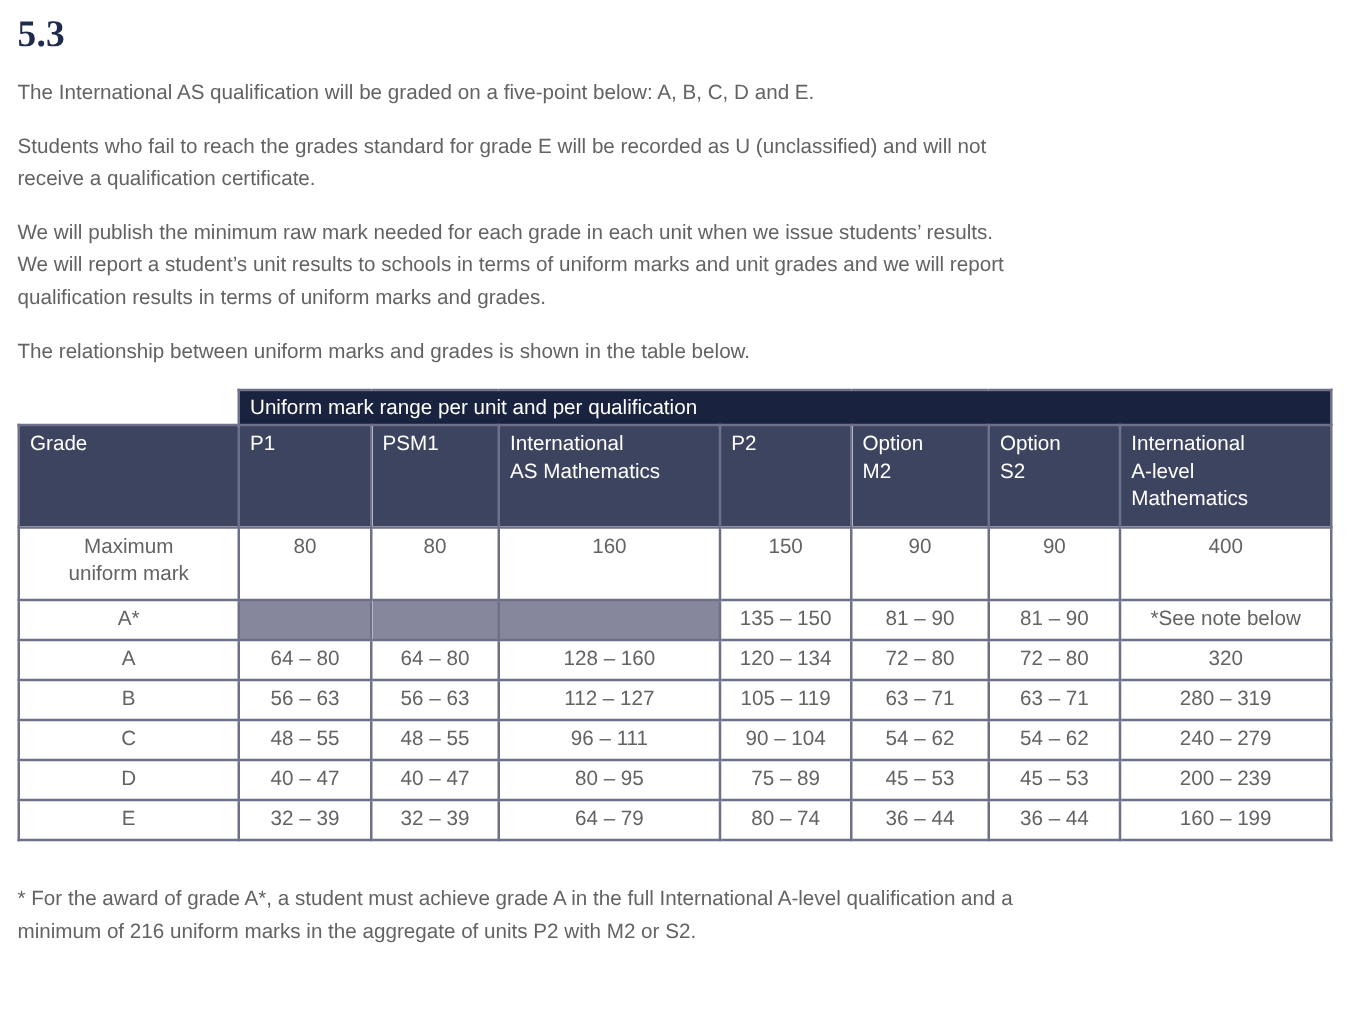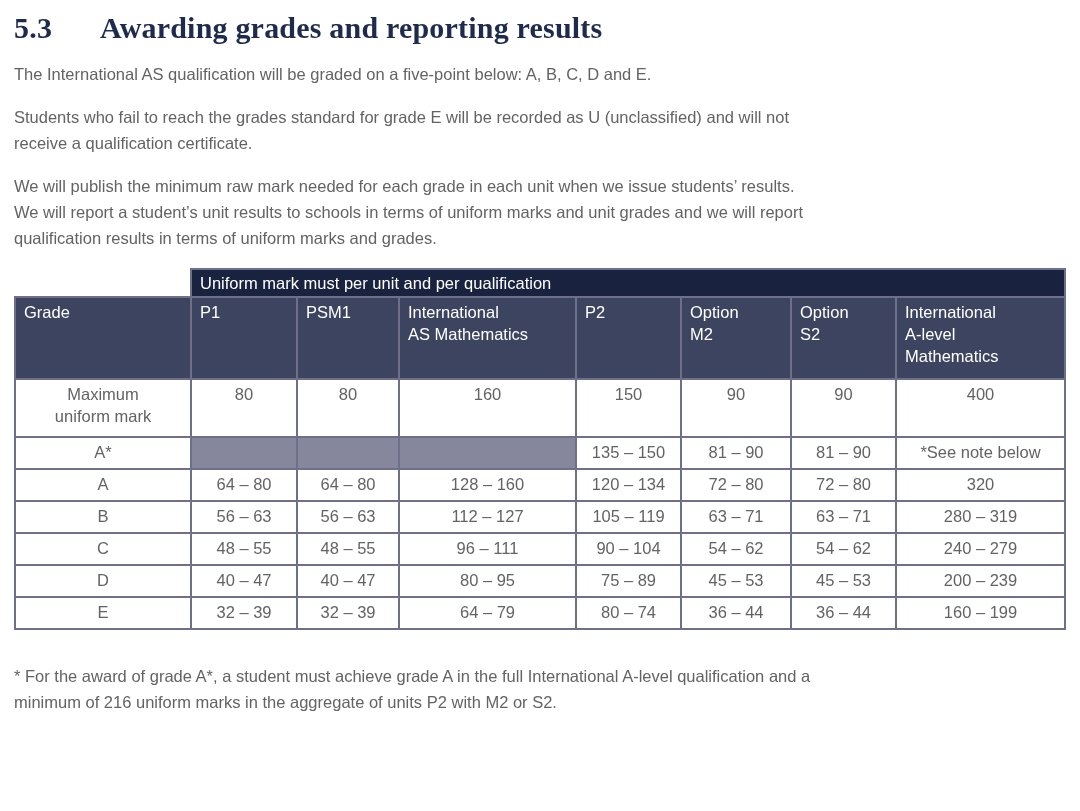--- a/index.html
+++ b/index.html
@@ -70,45 +70,45 @@
   .marks-table td.shade { background: #86879c; }
   p.footnote { margin: 33px 0 0 0; }
 </style>
 </head>
 <body>
 
 <div class="page">
 
   <h1 class="section-heading">
     <span class="h-num">5.3</span>
-    <span class="h-title">Awarding grades and reporting results</span>
   </h1>
 
   <p class="body-par">The International AS qualification will be graded on a five-point below: A, B, C, D and E.</p>
   <p class="body-par">Students who fail to reach the grades standard for grade E will be recorded as U (unclassified) and will not
 receive a qualification certificate.</p>
   <p class="body-par">We will publish the minimum raw mark needed for each grade in each unit when we issue students’ results.
 We will report a student’s unit results to schools in terms of uniform marks and unit grades and we will report
 qualification results in terms of uniform marks and grades.</p>
+  <p class="body-par">The relationship between uniform marks and grades is shown in the table below.</p>
 
   <table class="marks-table">
     <colgroup>
       <col style="width:176px">
         <col style="width:106px">
         <col style="width:102px">
         <col style="width:177px">
       <col style="width:105px">
         <col style="width:110px">
         <col style="width:105px">
         <col style="width:169px">
     </colgroup>
     <tbody>
       <tr>
         <td class="corner"></td>
-        <td class="band" colspan="7">Uniform mark must per unit and per qualification</td>
+        <td class="band" colspan="7">Uniform mark range per unit and per qualification</td>
       </tr>
       <tr>
         <th>Grade</th>
         <th>P1</th>
         <th>PSM1</th>
         <th>International
 AS Mathematics</th>
         <th>P2</th>
         <th>Option
 M2</th>

